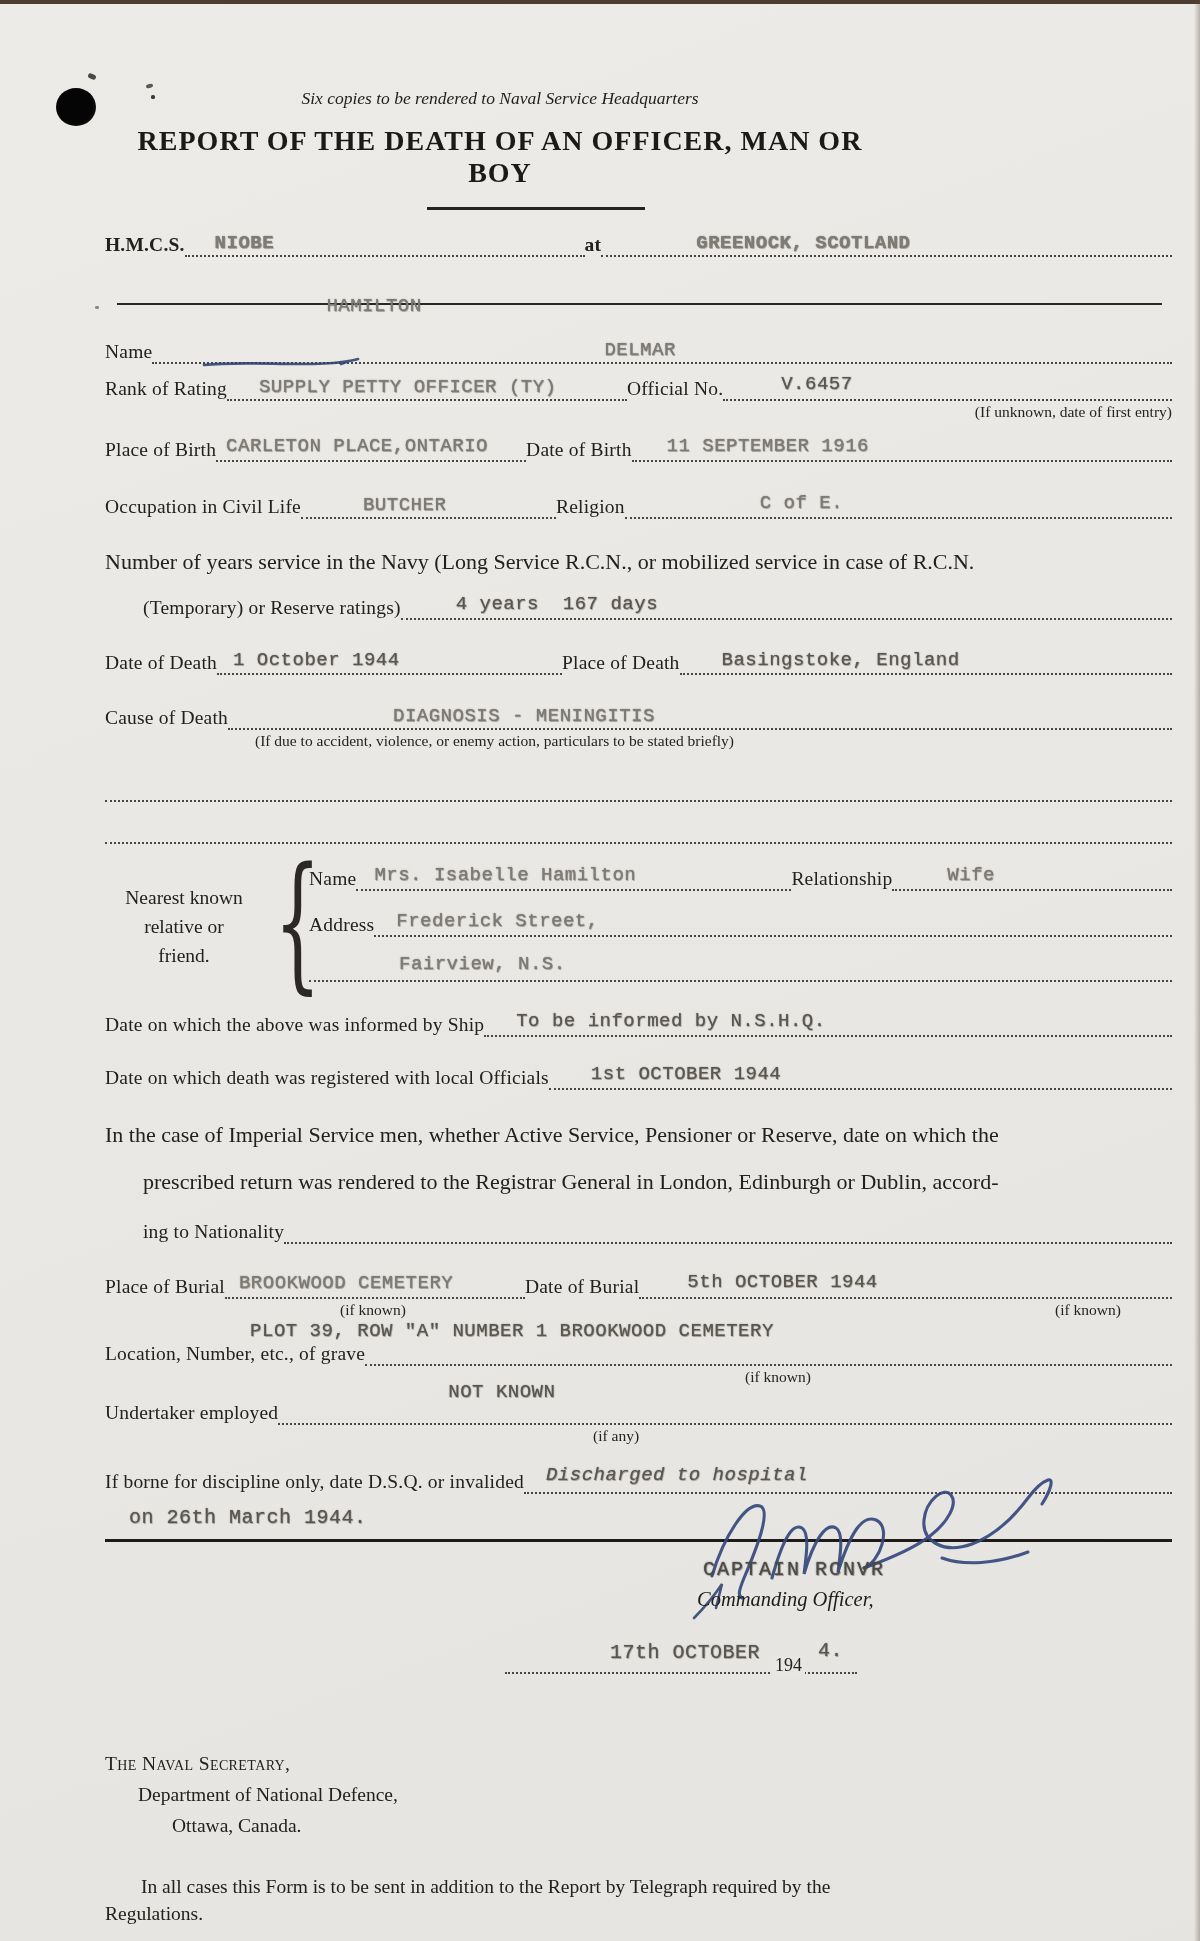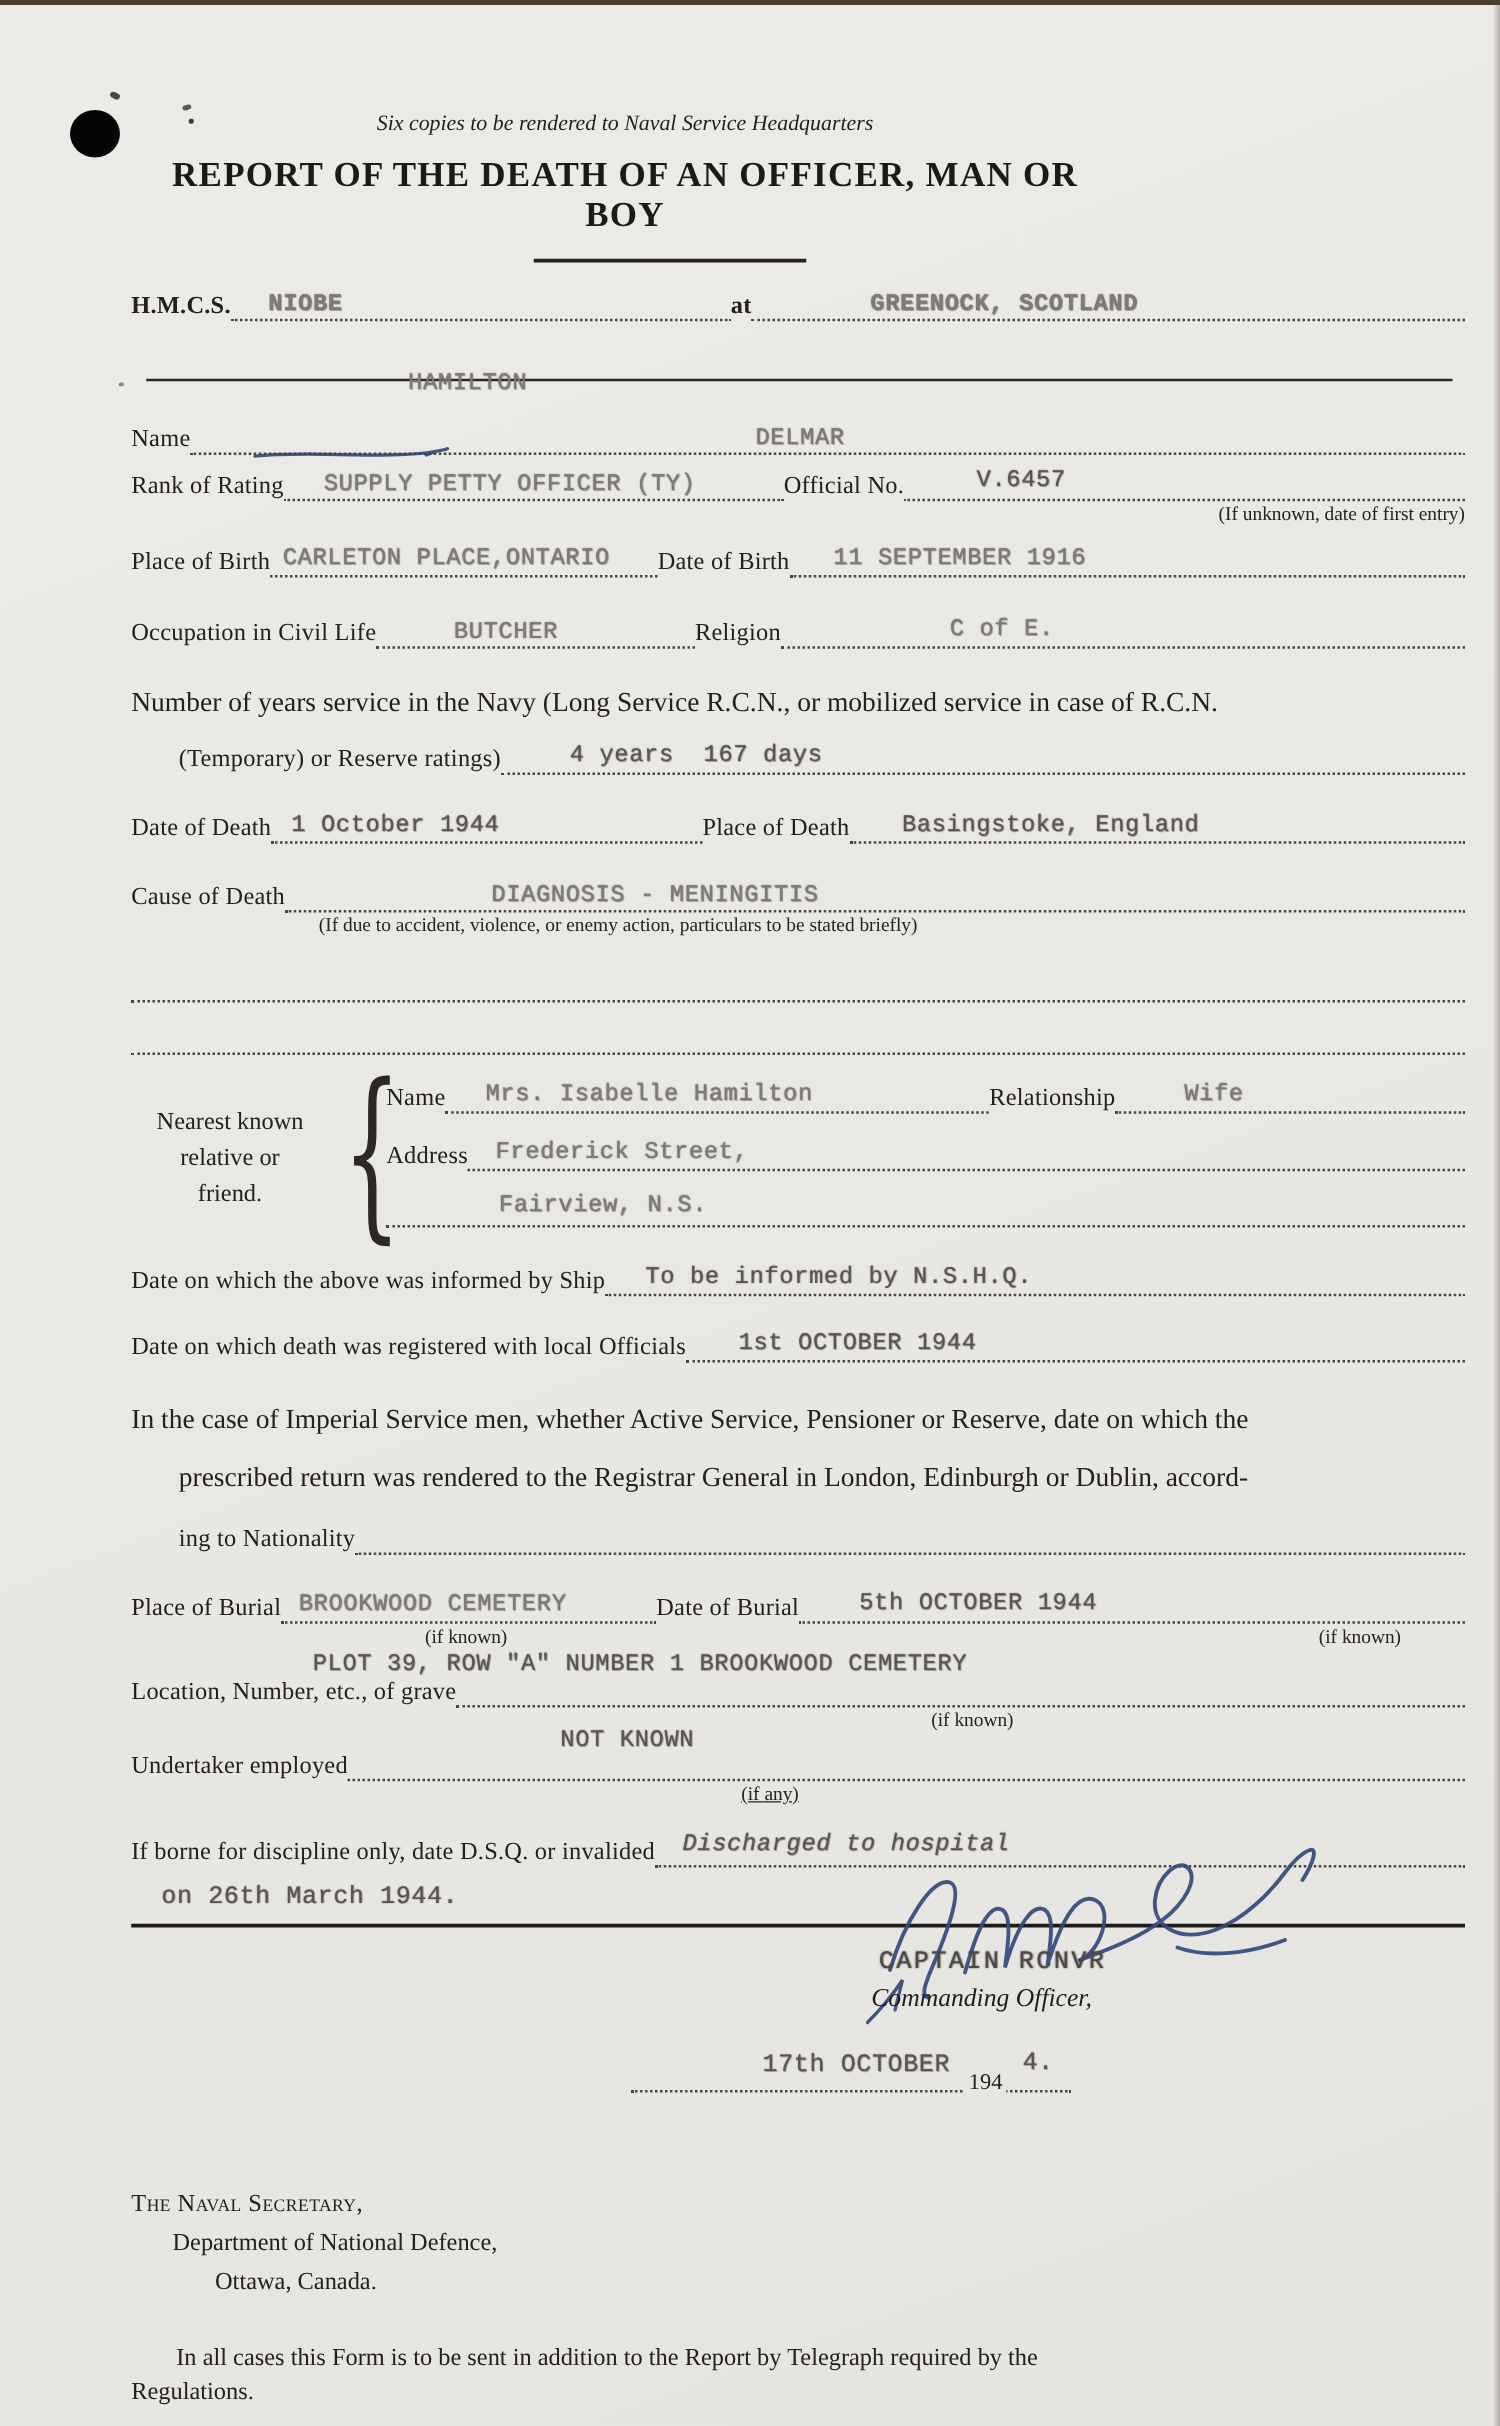--- a/index.html
+++ b/index.html
@@ -183,21 +183,21 @@
       <div class="rel-label">
         <div>Nearest known</div>
         <div>relative or</div>
         <div>friend.</div>
       </div>
       <div class="brace">{</div>
       <div class="rel-fields">
         <div class="row">
           <span class="lbl">Name</span>
           <span class="fill" style="flex:0 0 435px;">
-            <span class="typed" style="left:32px;bottom:3px;">Mrs. Isabelle Hamilton</span>
+            <span class="typed" style="left:18px;bottom:3px;">Mrs. Isabelle Hamilton</span>
           </span>
           <span class="lbl">Relationship</span>
           <span class="fill">
             <span class="typed" style="left:55px;bottom:3px;">Wife</span>
           </span>
         </div>
         <div class="row" style="margin-top:17px;">
           <span class="lbl">Address</span>
           <span class="fill">
             <span class="typed" style="left:22px;bottom:3px;">Frederick Street,</span>
@@ -257,21 +257,21 @@
       <span style="left:640px;">(if known)</span>
     </div>
 
     <div class="row" style="margin-top:8px;">
       <span class="lbl">Undertaker employed</span>
       <span class="fill">
         <span class="typed dk" style="left:170px;bottom:20px;">NOT KNOWN</span>
       </span>
     </div>
     <div class="caps">
-      <span style="left:488px;text-decoration:underline;">(if any)</span>
+      <span style="left:488px;">(if any)</span>
     </div>
 
     <div class="row" style="margin-top:18px;">
       <span class="lbl">If borne for discipline only, date D.S.Q. or invalided</span>
       <span class="fill">
         <span class="typed dk" style="left:22px;bottom:6px;font-style:italic;">Discharged to hospital</span>
       </span>
     </div>
     <div style="margin-top:12px;">
       <span class="typed dk" style="position:static;font-size:20px;margin-left:24px;">on 26th March 1944.</span>

